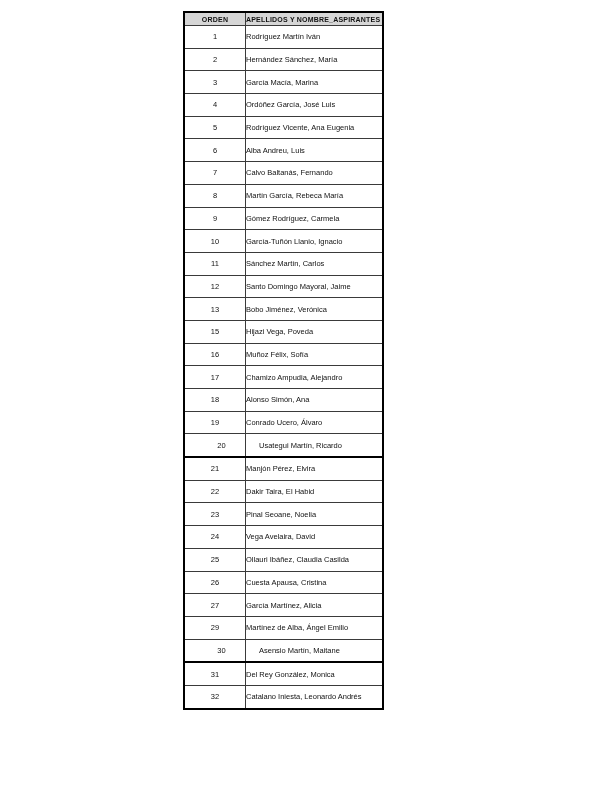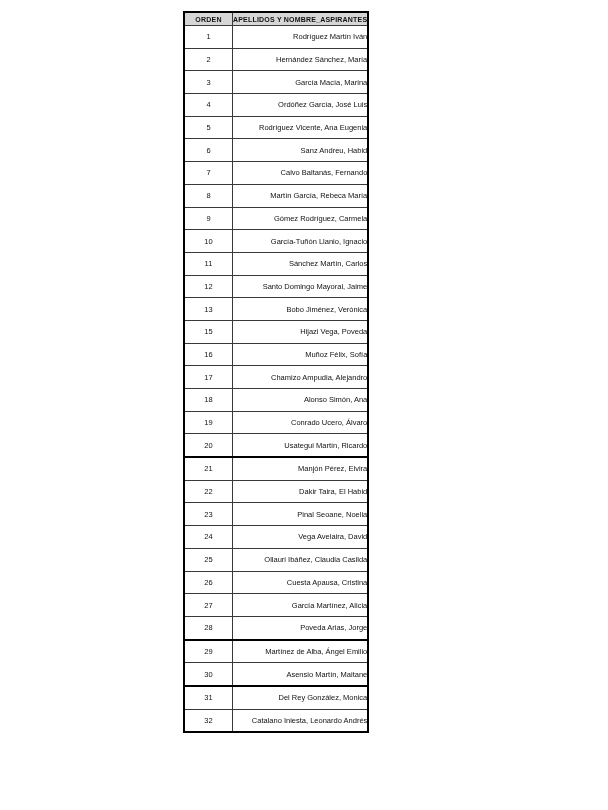--- a/index.html
+++ b/index.html
@@ -45,30 +45,31 @@
     width: 47px;
     text-align: center;
   }
   th.col-name {
     width: 123px;
     text-align: left;
     padding-left: 4px;
   }
   td.col-name {
     width: 123px;
-    text-align: right;
+    text-align: left;
     padding-left: 4px;
   }
   tbody td {
     height: 21.7px;
     font-size: 7.5px;
     font-weight: 500;
   }
   tr.thick-after td {
     border-bottom: 2px solid var(--thick-border, #000000);
+    padding-left: 13px;
   }
 </style>
 </head>
 <body>
 
 <div class="page">
   <table class="roster">
     <thead>
       <tr>
         <th class="col-orden">ORDEN</th>
@@ -91,21 +92,21 @@
         <tr>
           <td class="col-orden">4</td>
           <td class="col-name">Ordóñez García, José Luis</td>
         </tr>
         <tr>
           <td class="col-orden">5</td>
           <td class="col-name">Rodríguez Vicente, Ana Eugenia</td>
         </tr>
         <tr>
           <td class="col-orden">6</td>
-          <td class="col-name">Sanz Andreu, Habid</td>
+          <td class="col-name">Alba Andreu, Luis</td>
         </tr>
         <tr>
           <td class="col-orden">7</td>
           <td class="col-name">Calvo Baltanás, Fernando</td>
         </tr>
         <tr>
           <td class="col-orden">8</td>
           <td class="col-name">Martín García, Rebeca María</td>
         </tr>
         <tr>
@@ -172,24 +173,20 @@
           <td class="col-orden">25</td>
           <td class="col-name">Ollauri Ibáñez, Claudia Casilda</td>
         </tr>
         <tr>
           <td class="col-orden">26</td>
           <td class="col-name">Cuesta Apausa, Cristina</td>
         </tr>
         <tr>
           <td class="col-orden">27</td>
           <td class="col-name">García Martínez, Alicia</td>
-        </tr>
-        <tr class="thick-after">
-          <td class="col-orden">28</td>
-          <td class="col-name">Poveda Arias, Jorge</td>
         </tr>
         <tr>
           <td class="col-orden">29</td>
           <td class="col-name">Martínez de Alba, Ángel Emilio</td>
         </tr>
         <tr class="thick-after">
           <td class="col-orden">30</td>
           <td class="col-name">Asensio Martín, Maitane</td>
         </tr>
         <tr>

